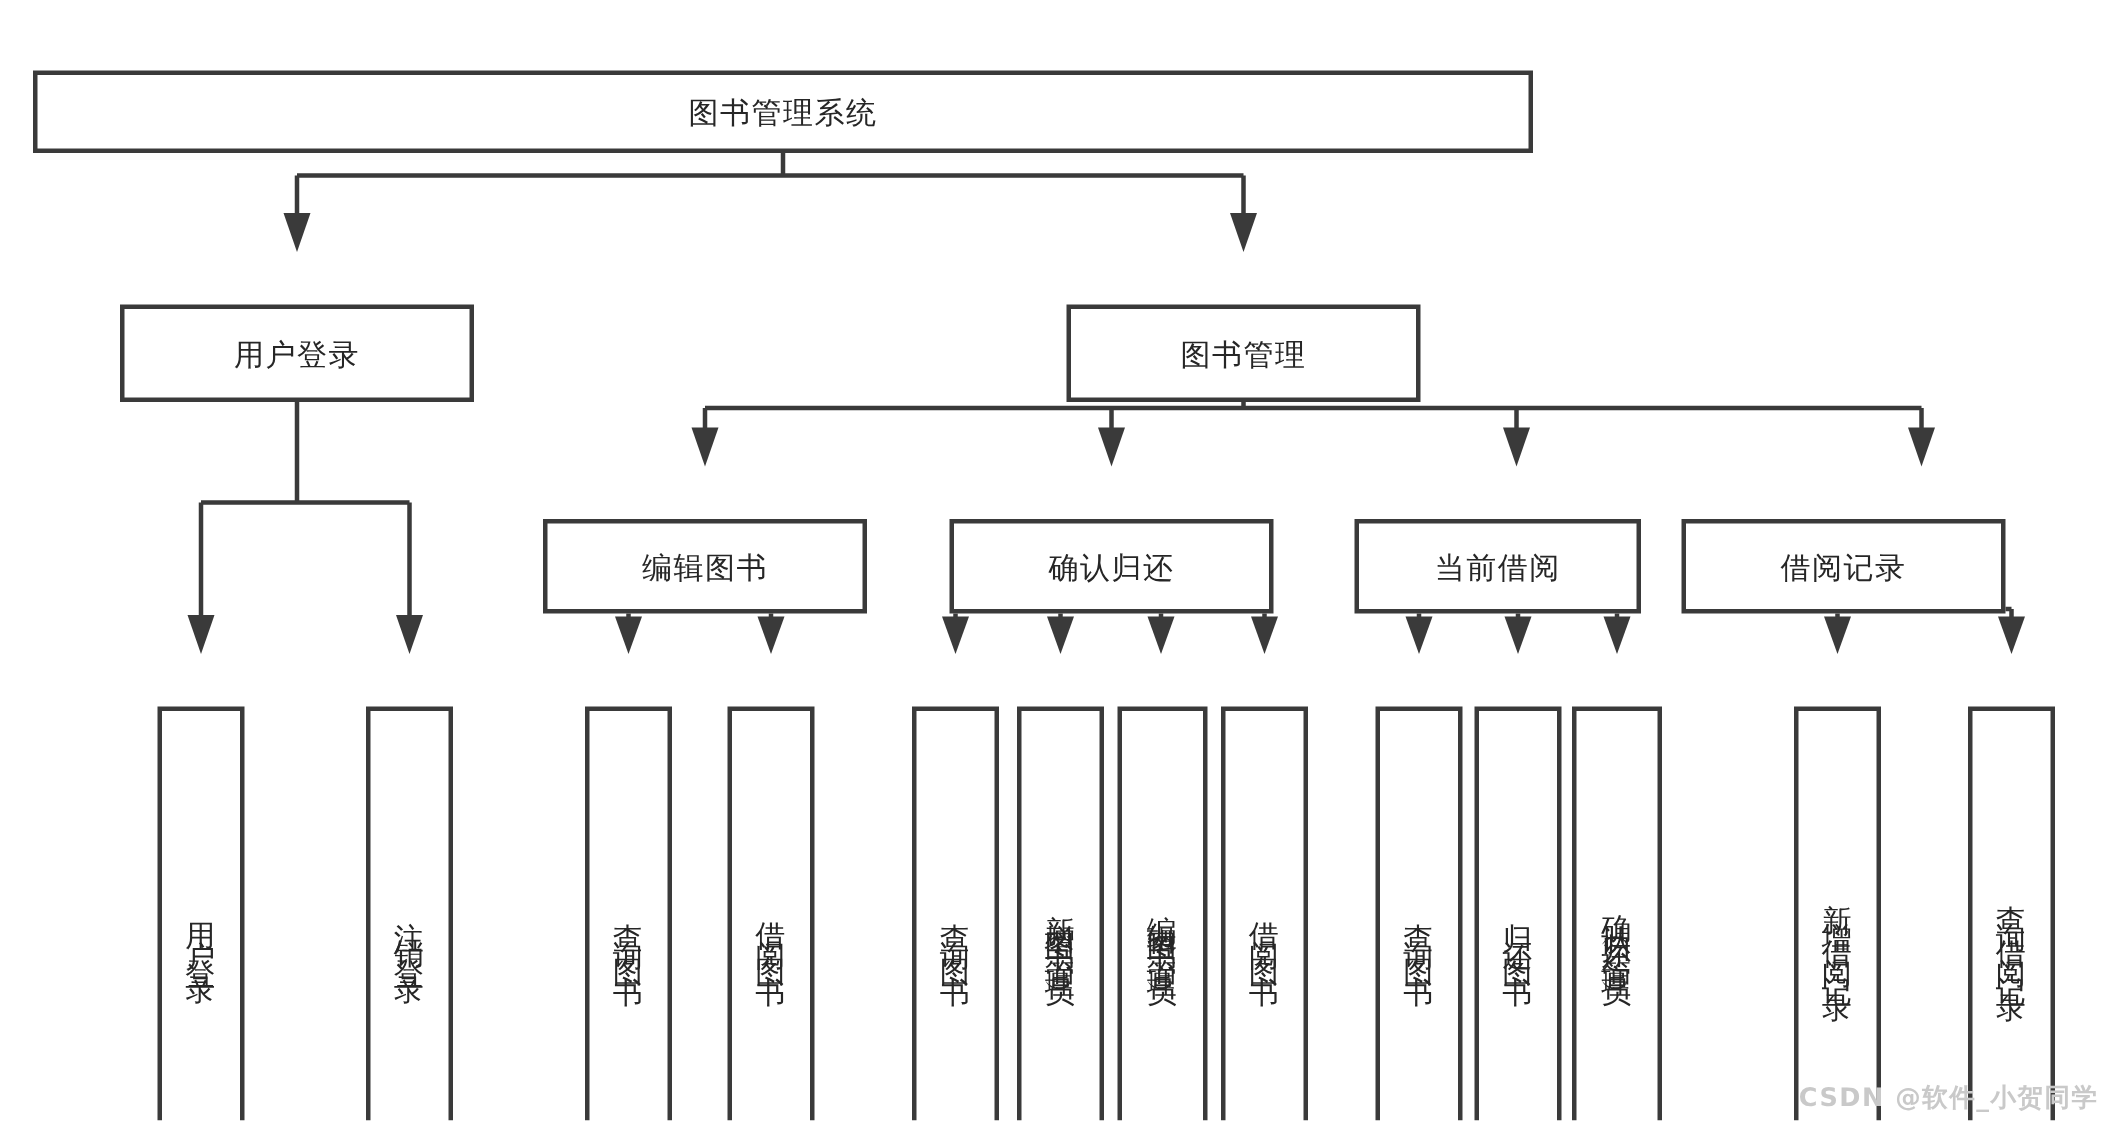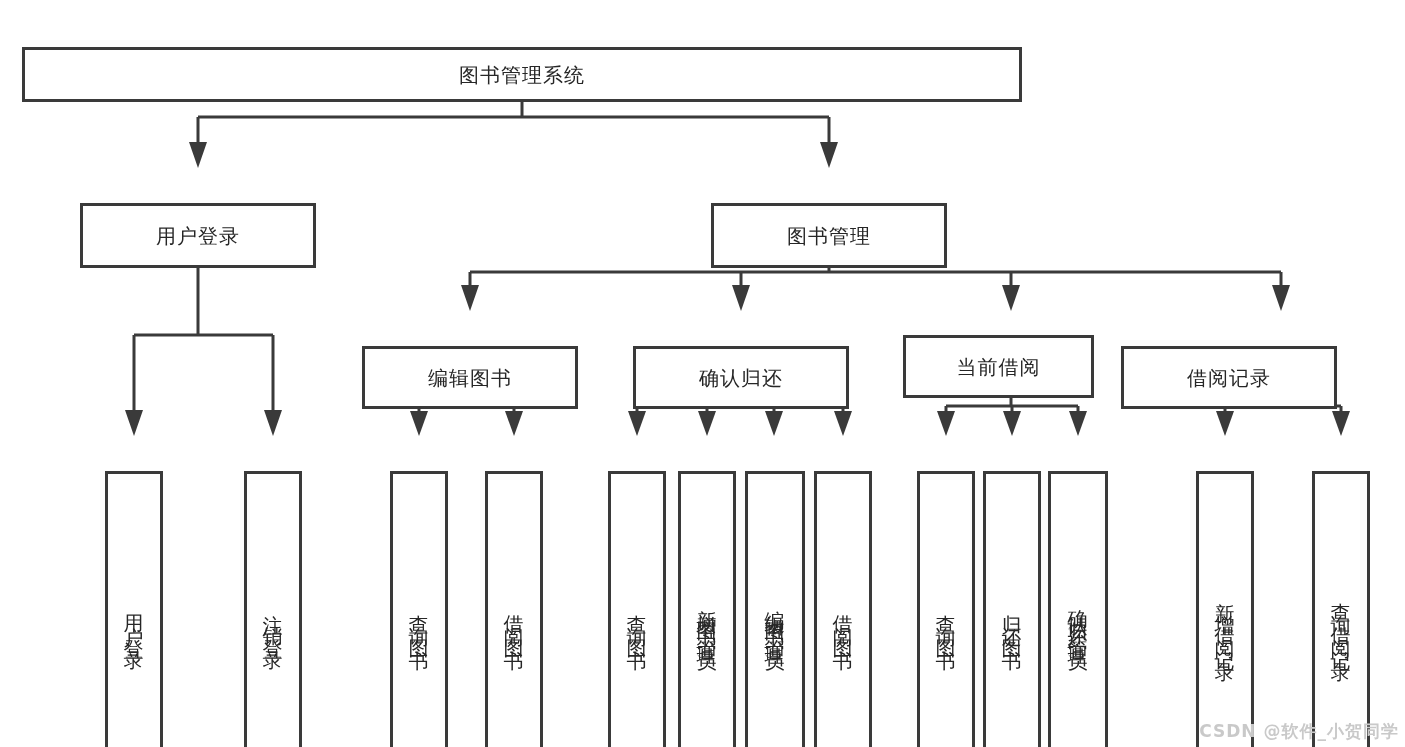--- a/index.html
+++ b/index.html
@@ -96,21 +96,21 @@
     <polygon class="arrow" points="1332,411 1350,411 1341,436"></polygon>
   </svg>
 
   <div class="node" style="left:22px;top:13px;width:1000px;height:55px">图书管理系统</div>
 
   <div class="node" style="left:80px;top:169px;width:236px;height:65px">用户登录</div>
   <div class="node" style="left:711px;top:169px;width:236px;height:65px">图书管理</div>
 
   <div class="node" style="left:362px;top:312px;width:216px;height:63px">编辑图书</div>
   <div class="node" style="left:633px;top:312px;width:216px;height:63px">确认归还</div>
-  <div class="node" style="left:903px;top:301px;width:191px;height:63px">当前借阅</div>
+  <div class="node" style="left:903px;top:312px;width:191px;height:63px">当前借阅</div>
   <div class="node" style="left:1121px;top:312px;width:216px;height:63px">借阅记录</div>
 
   <div class="node vnode" style="left:105px;top:437px;width:58px;height:298px">用户登录</div>
   <div class="node vnode" style="left:244px;top:437px;width:58px;height:298px">注销登录</div>
 
   <div class="node vnode" style="left:390px;top:437px;width:58px;height:298px">查询图书</div>
   <div class="node vnode" style="left:485px;top:437px;width:58px;height:298px">借阅图书</div>
 
   <div class="node vnode" style="left:608px;top:437px;width:58px;height:298px">查询图书</div>
   <div class="node vnode dense" style="left:678px;top:437px;width:58px;height:298px">新增图书（管理员）</div>

